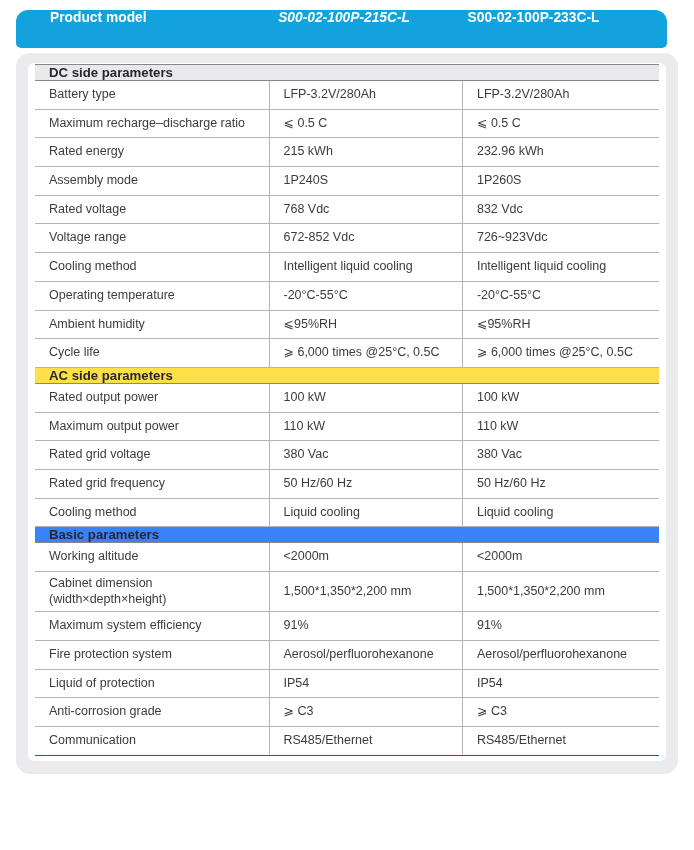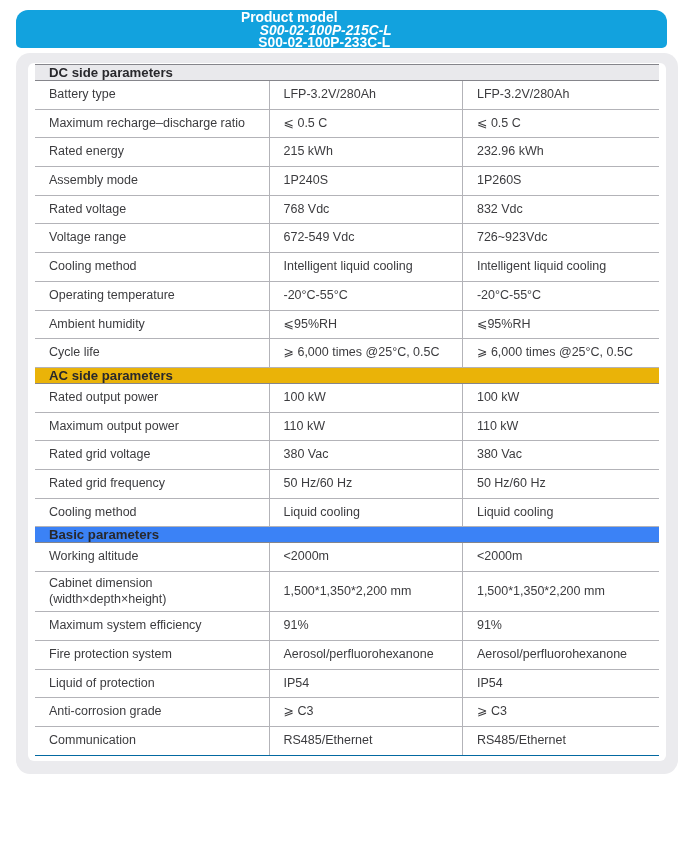--- a/index.html
+++ b/index.html
@@ -9,26 +9,24 @@
     background: #ffffff;
     font-family: "Liberation Sans", "DejaVu Sans", sans-serif;
     position: relative;
     overflow: hidden;
   }
   .header-bar {
     margin: 10px 27px 0 16px;
     height: 38px;
     border-radius: 12px 12px 5px 5px;
     display: flex;
-    align-items: center;
     color: #ffffff;
     font-weight: bold;
     font-size: 13.8px;
     padding: 0 20px;
-    flex-direction: column;
   }
   .hcol { white-space: nowrap; overflow: hidden; }
   .hcol.c1 { width: 37.5%; padding-left: 14px; }
   .hcol.c2 { width: 31%;   padding-left: 13px; font-style: italic; }
   .hcol.c3 { width: 31.5%; padding-left: 13px; }
 
   .card {
     margin: 5px 16px 0 16px;
     border-radius: 14px;
     padding: 10px 12px 13px 12px;
@@ -111,21 +109,21 @@
             <td class="v">1P240S</td>
             <td class="v">1P260S</td>
           </tr>
           <tr class="data">
             <td>Rated voltage</td>
             <td class="v">768 Vdc</td>
             <td class="v">832 Vdc</td>
           </tr>
           <tr class="data">
             <td>Voltage range</td>
-            <td class="v">672-549 Vdc</td>
+            <td class="v">672-852 Vdc</td>
             <td class="v">726~923Vdc</td>
           </tr>
           <tr class="data">
             <td>Cooling method</td>
             <td class="v">Intelligent liquid cooling</td>
             <td class="v">Intelligent liquid cooling</td>
           </tr>
           <tr class="data">
             <td>Operating temperature</td>
             <td class="v">-20°C-55°C</td>
@@ -135,21 +133,21 @@
             <td>Ambient humidity</td>
             <td class="v">⩽95%RH</td>
             <td class="v">⩽95%RH</td>
           </tr>
           <tr class="data">
             <td>Cycle life</td>
             <td class="v">⩾ 6,000 times @25°C, 0.5C</td>
             <td class="v">⩾ 6,000 times @25°C, 0.5C</td>
           </tr>
           <tr class="section">
-            <td colspan="3" style="background: #eab308;">AC side parameters</td>
+            <td colspan="3" style="background: #fde047;">AC side parameters</td>
           </tr>
           <tr class="data">
             <td>Rated output power</td>
             <td class="v">100 kW</td>
             <td class="v">100 kW</td>
           </tr>
           <tr class="data">
             <td>Maximum output power</td>
             <td class="v">110 kW</td>
             <td class="v">110 kW</td>

